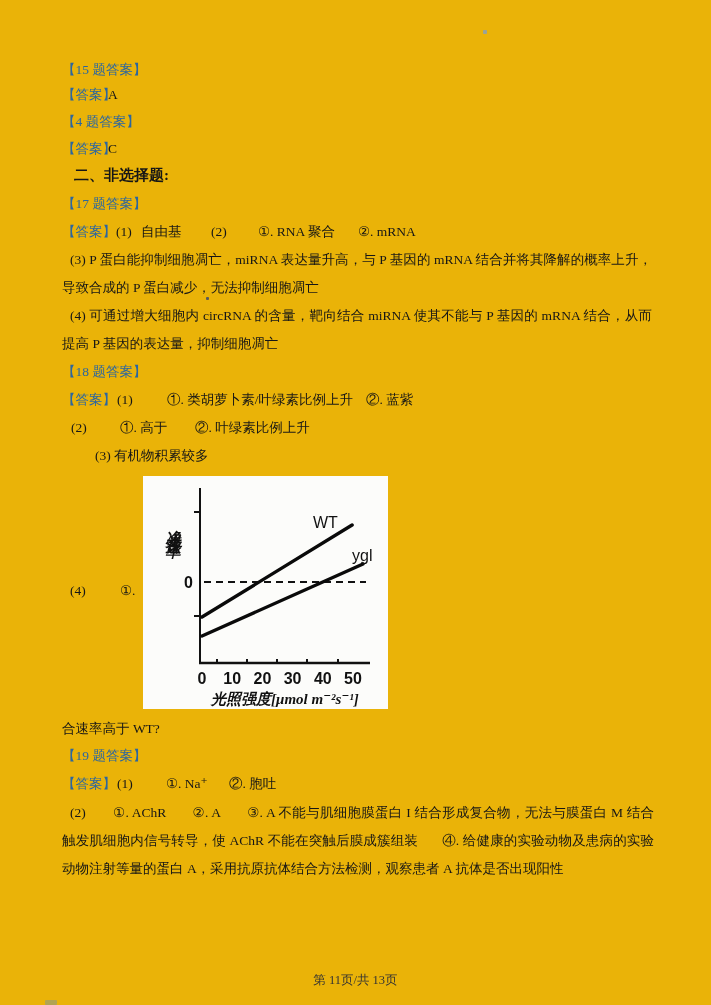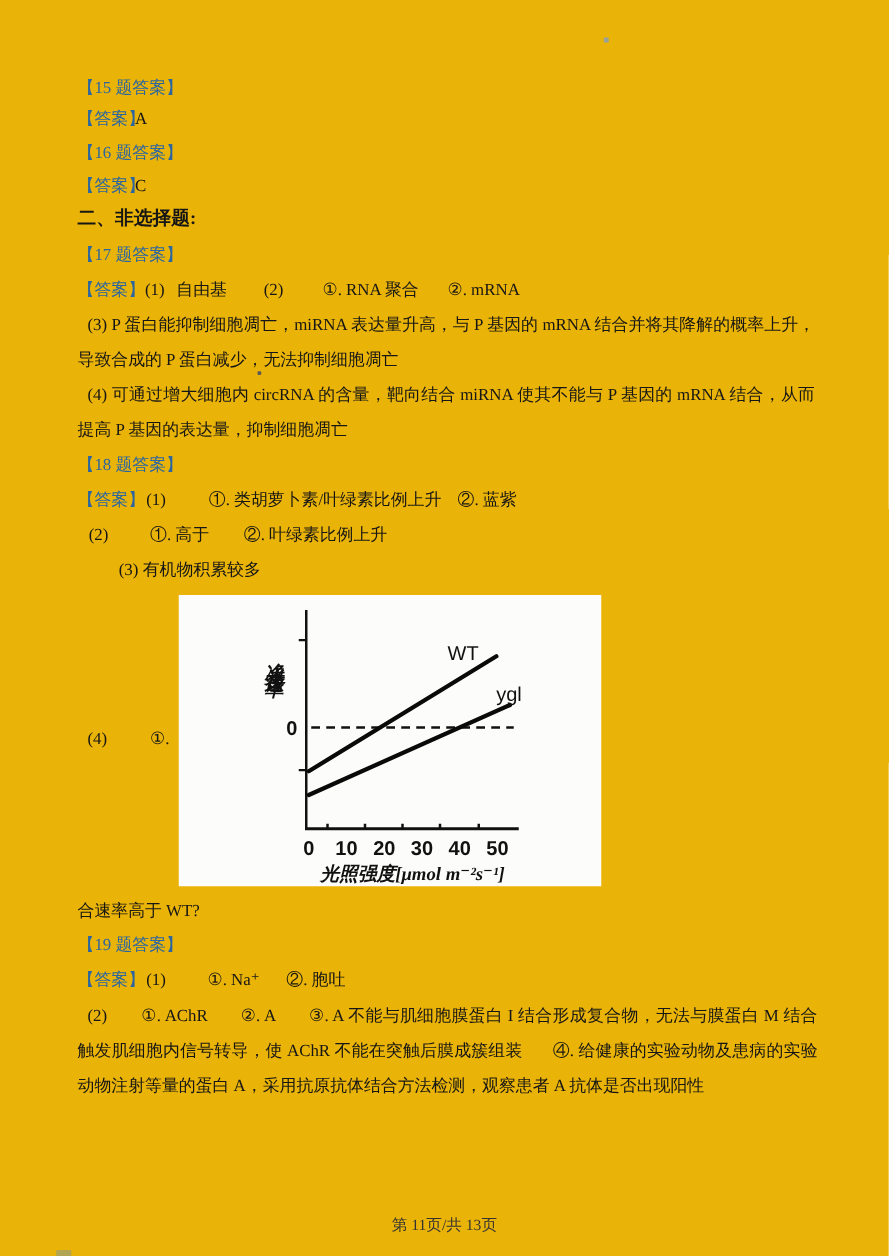--- a/index.html
+++ b/index.html
@@ -11,34 +11,33 @@
     color:#161616;
     overflow:hidden;
   }
   .seg{
     position:absolute;
     font-size:13.5px;
     line-height:20px;
     white-space:nowrap;
   }
   .blue{color:#2b66a0;}
-  .title{font-size:15px;font-weight:bold;}
+  .title{font-size:15px;font-weight:bold;margin-left:12px;}
   .para{
     position:absolute;
     font-size:13.5px;
     line-height:28px;
     text-align:justify;
     text-indent:8px;
   }
   .chart-box{
     position:absolute;
     left:143px;top:476px;
-    width:293px;height:233px;
+    width:245px;height:233px;
     background:#fcfcfa;
-    padding-left:45px;
   }
   .footer{
     position:absolute;
     left:0;right:0;top:972px;
     text-align:center;
     font-size:12.5px;
     color:#333;
   }
   .stray{position:absolute;border-radius:1px;}
   svg text{fill:#111;}
@@ -52,21 +51,21 @@
 <div class="page">
 
   <div class="stray" style="left:483px;top:30px;width:4px;height:4px;background:#9aa398;"></div>
   <div class="stray" style="left:206px;top:297px;width:3px;height:3px;background:#5a5a5a;"></div>
   <div class="stray" style="left:45px;top:1000px;width:12px;height:5px;background:#8b9a86;opacity:.6;"></div>
 
   <span class="seg blue" style="left:62px;top:60px">【15 题答案】</span>
   <span class="seg blue" style="left:62px;top:85px">【答案】</span>
   <span class="seg" style="left:108px;top:85px">A</span>
 
-  <span class="seg blue" style="left:62px;top:112px">【16 题答案】</span>
+  <span class="seg blue" style="left:62px;top:112px">【4 题答案】</span>
   <span class="seg blue" style="left:62px;top:139px">【答案】</span>
   <span class="seg" style="left:108px;top:139px">C</span>
 
   <span class="seg title" style="left:62px;top:165px">二、非选择题:</span>
 
   <span class="seg blue" style="left:62px;top:194px">【17 题答案】</span>
   <span class="seg blue" style="left:62px;top:222px">【答案】</span>
   <span class="seg" style="left:116px;top:222px">(1)</span>
   <span class="seg" style="left:141px;top:222px">自由基</span>
   <span class="seg" style="left:211px;top:222px">(2)</span>

